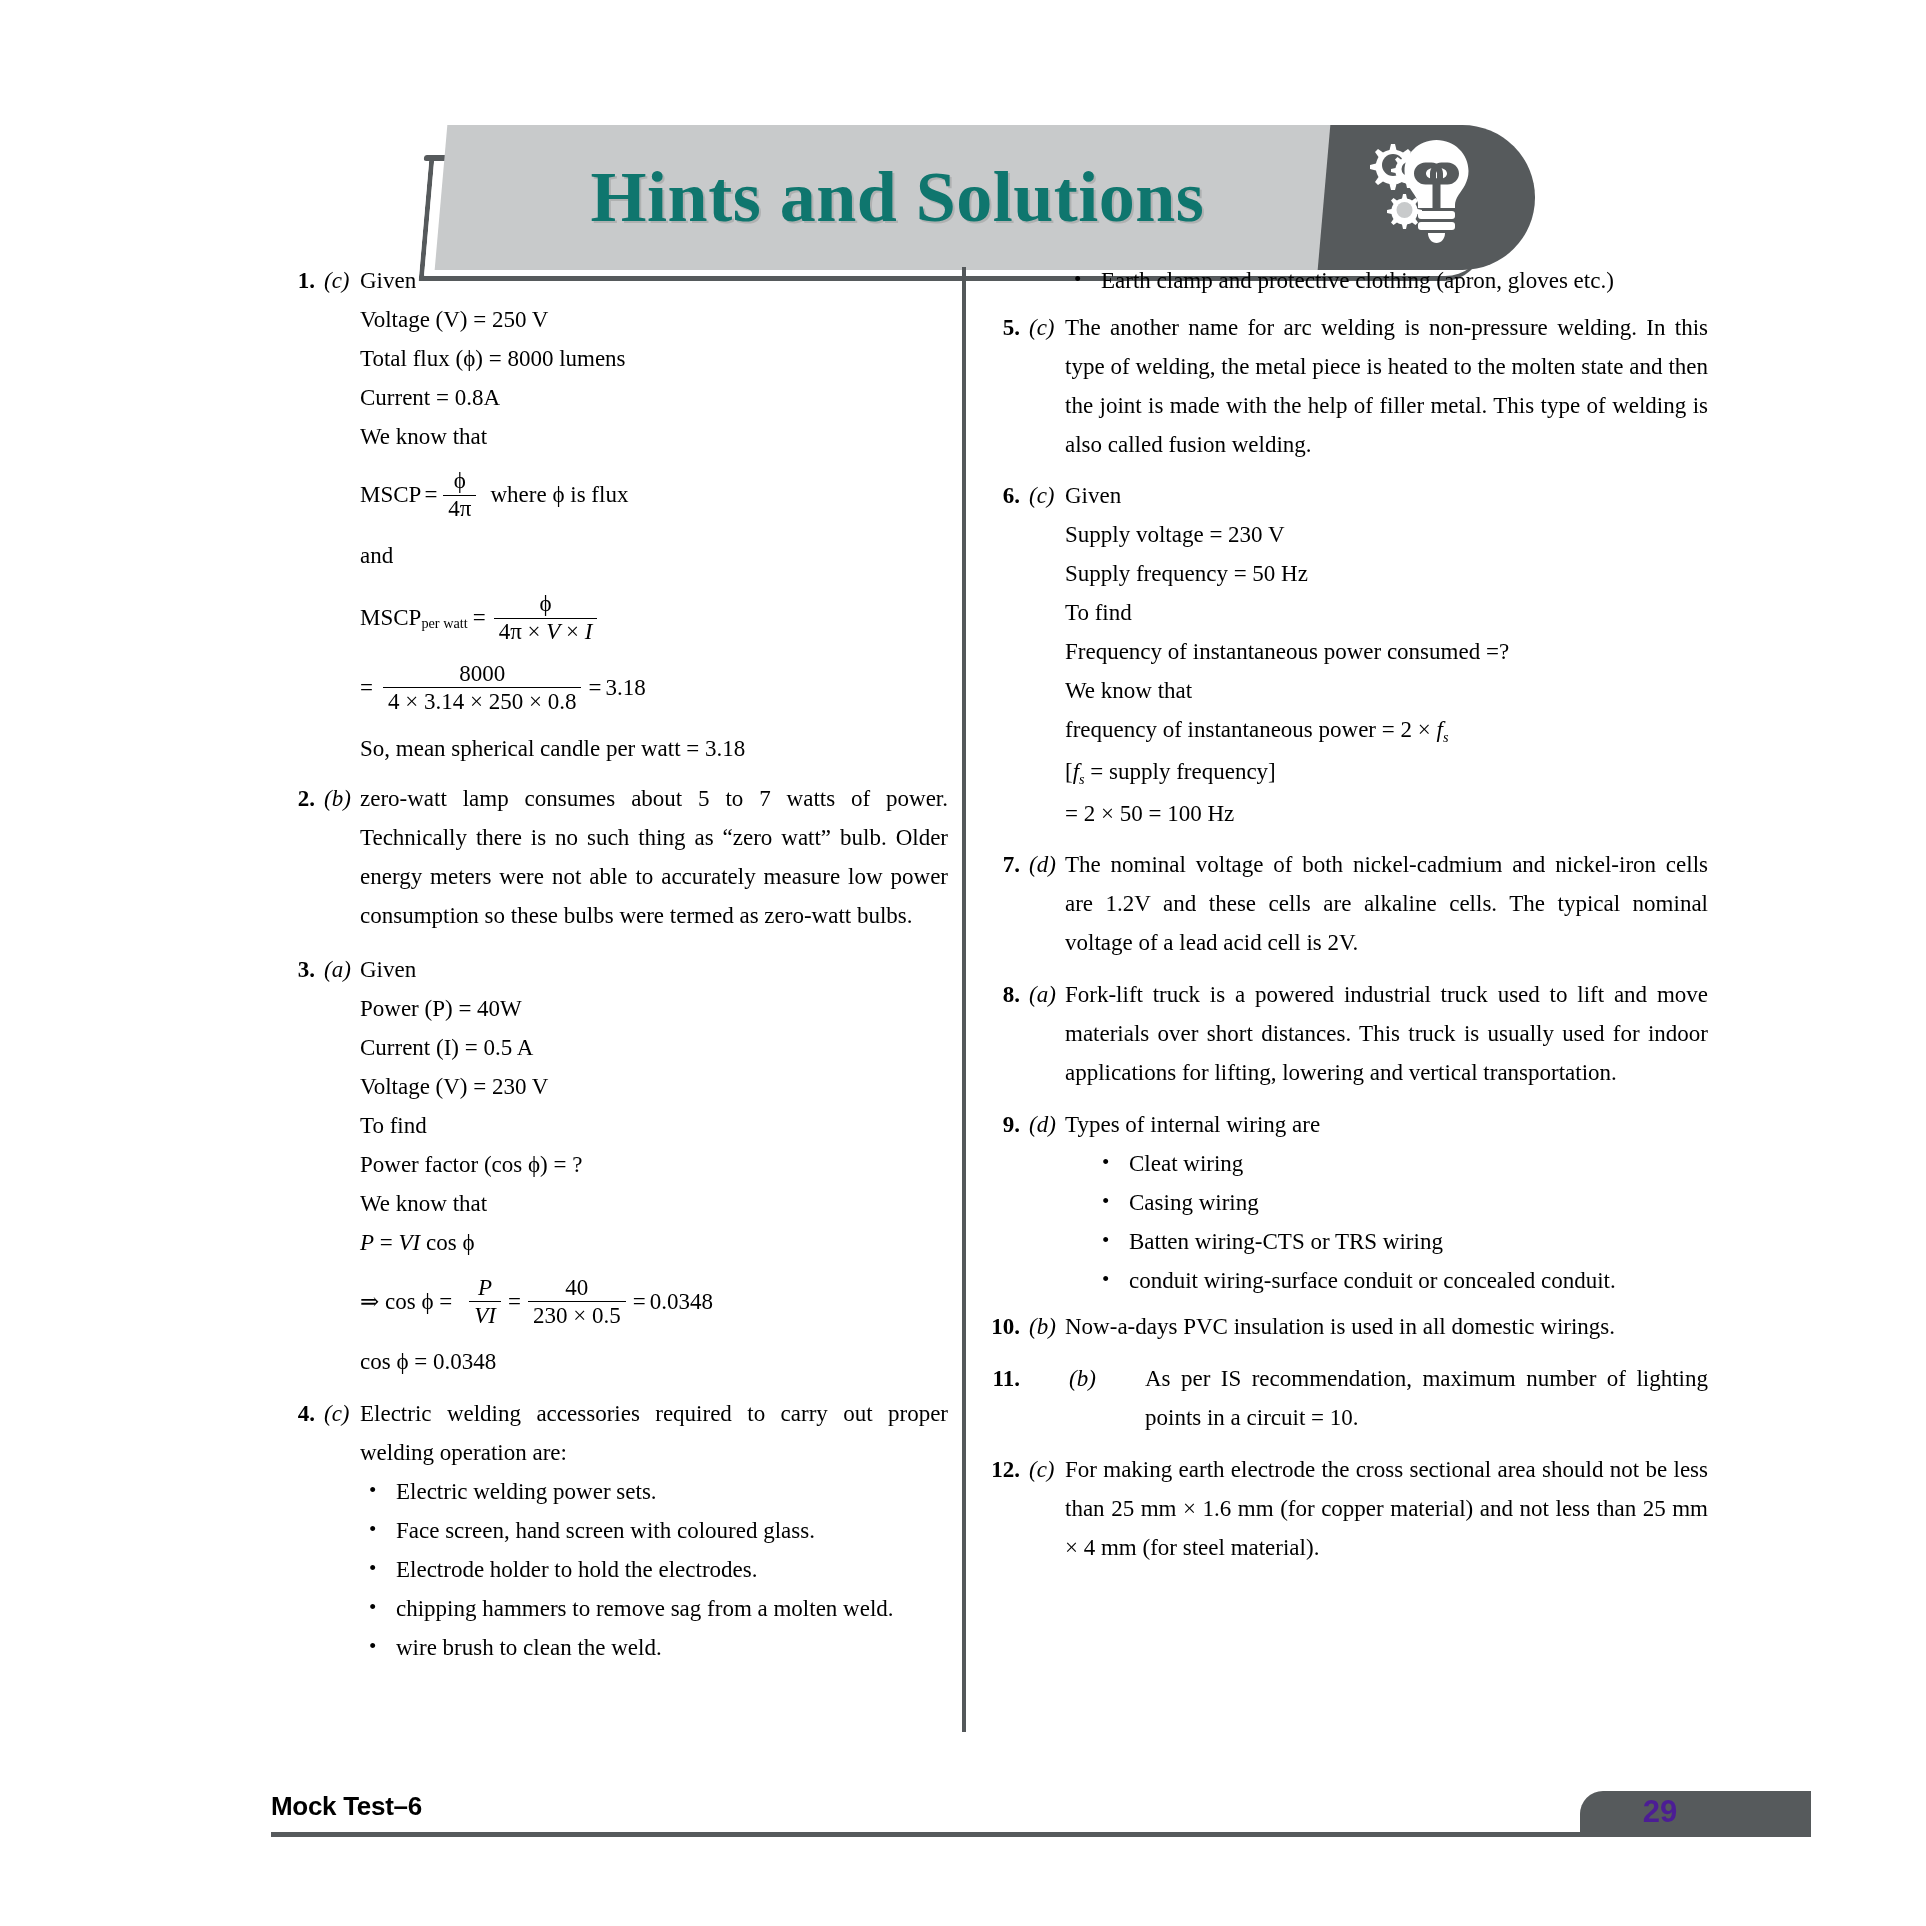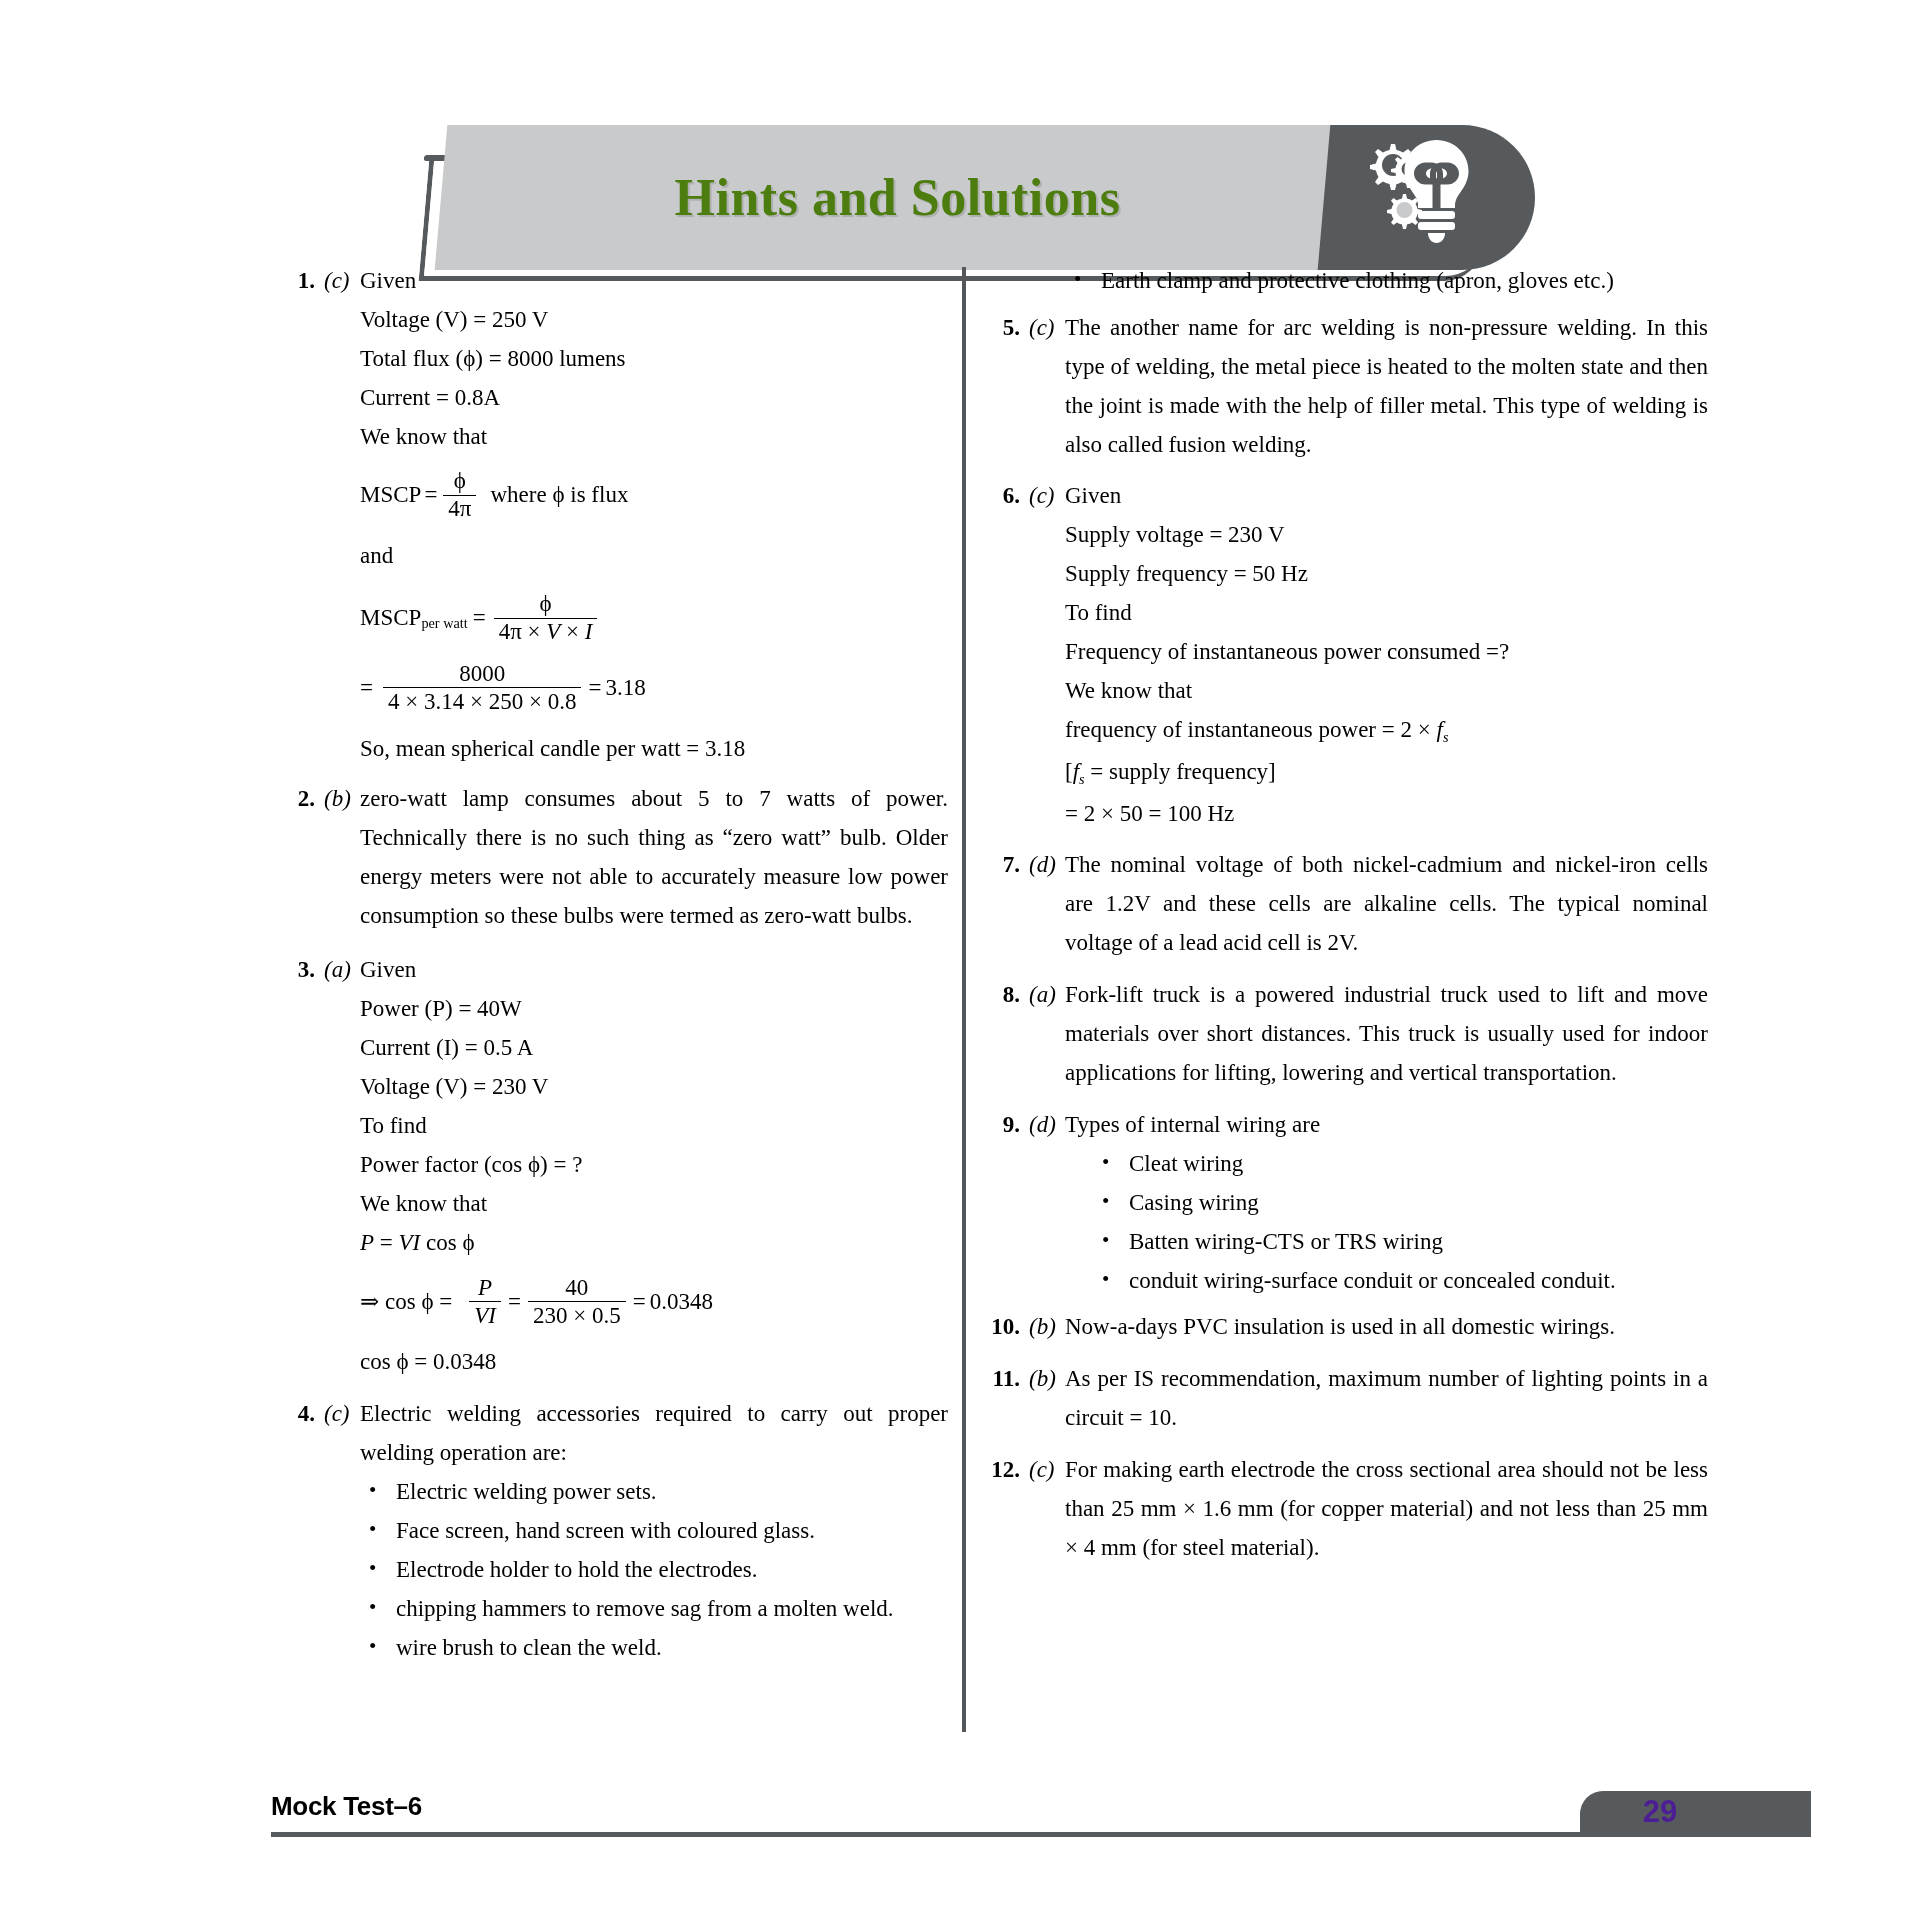--- a/index.html
+++ b/index.html
@@ -78,23 +78,23 @@
     position: absolute;
     left: 441px;
     top: 65px;
     width: 913px;
     height: 145px;
     display: flex;
     align-items: center;
     justify-content: center;
     font-family: "Liberation Serif", "DejaVu Serif", serif;
     font-weight: bold;
-    font-size: 52px;
+    font-size: 72px;
     letter-spacing: 0.5px;
-    color: #4d7c0f;
+    color: #0f766e;
     text-shadow: 2px 2px 0 rgba(120,120,120,0.30);
   }
   .banner-icon {
     position: absolute;
     left: 1354px;
     top: 75px;
     width: 140px;
     height: 125px;
   }
 
@@ -453,21 +453,21 @@
         </ul>
       </div>
     </div>
 
     <div class="item" style="margin-top:3px;">
       <div class="item-num">10.</div>
       <div class="item-opt">(b)</div>
       <div class="item-body just">Now-a-days PVC insulation is used in all domestic wirings.</div>
     </div>
 
-    <div class="item" style="margin-top:13px;">
+    <div class="item" style="margin-top:13px;gap:40px;">
       <div class="item-num">11.</div>
       <div class="item-opt">(b)</div>
       <div class="item-body just">As per IS recommendation, maximum number of lighting points in a circuit = 10.</div>
     </div>
 
     <div class="item" style="margin-top:13px;">
       <div class="item-num">12.</div>
       <div class="item-opt">(c)</div>
       <div class="item-body just">For making earth electrode the cross sectional area should not be less than 25 mm × 1.6 mm (for copper material) and not less than 25 mm × 4 mm (for steel material).</div>
     </div>

